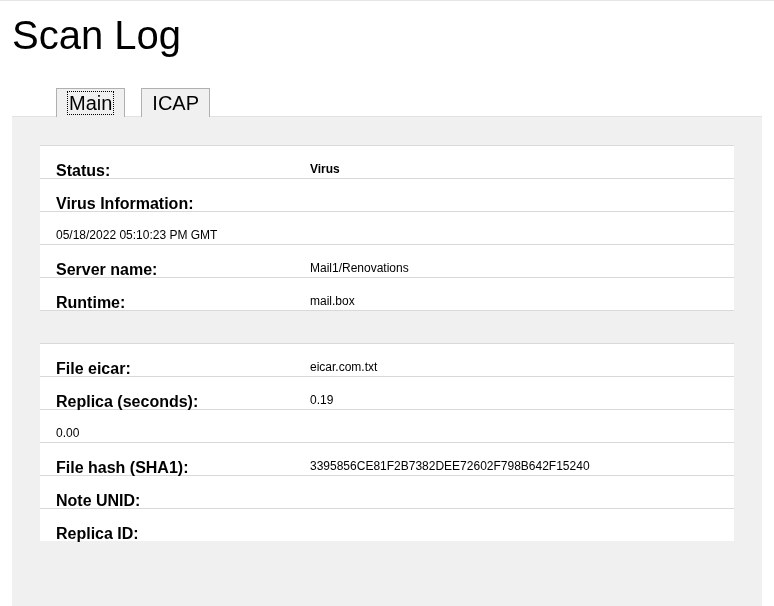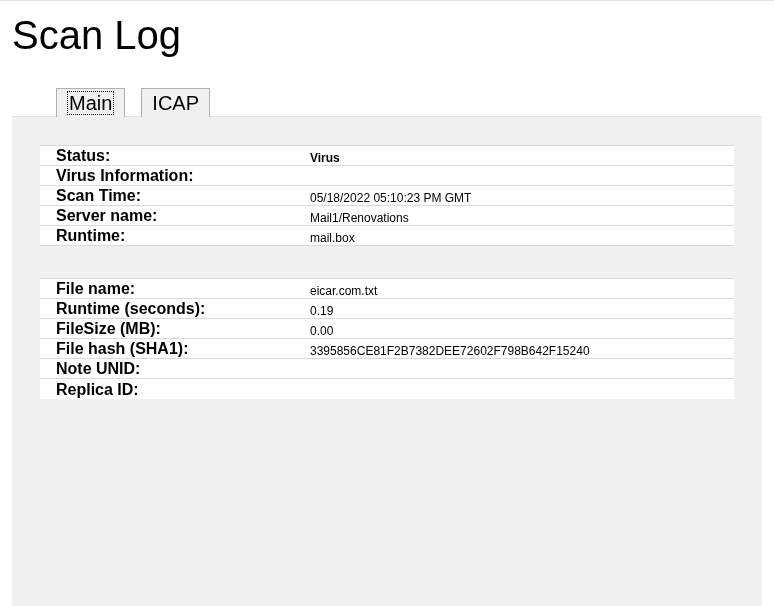--- a/index.html
+++ b/index.html
@@ -63,24 +63,24 @@
   }
 
   .table {
     margin: 0 28px;
     background: #ffffff;
     border-top: 1px solid #d9d9d9;
   }
 
   .row {
     display: flex;
-    align-items: flex-end;
+    align-items: flex-start;
     height: 20px;
     border-bottom: 1px solid #d9d9d9;
-    padding: 0 16px;
+    padding: 16px 16px;
     box-sizing: border-box;
   }
 
   .row .label {
     flex: 0 0 254px;
     font-weight: bold;
     font-size: 16px;
     white-space: nowrap;
   }
 
@@ -133,48 +133,46 @@
         <span class="label">Status:</span>
         <span class="value"><strong>Virus</strong></span>
       </div>
 
       <div class="row">
         <span class="label">Virus Information:</span>
         <span class="value"></span>
       </div>
 
       <div class="row">
-        <span class="label">Scan Time:</span>
         <span class="value">05/18/2022 05:10:23 PM GMT</span>
       </div>
 
       <div class="row">
         <span class="label">Server name:</span>
         <span class="value">Mail1/Renovations</span>
       </div>
 
       <div class="row">
         <span class="label">Runtime:</span>
         <span class="value">mail.box</span>
       </div>
 
       <div class="spacer-row"></div>
 
       <div class="row">
-        <span class="label">File name:</span>
+        <span class="label">File eicar:</span>
         <span class="value">eicar.com.txt</span>
       </div>
 
       <div class="row">
-        <span class="label">Runtime (seconds):</span>
+        <span class="label">Replica (seconds):</span>
         <span class="value">0.19</span>
       </div>
 
       <div class="row">
-        <span class="label">FileSize (MB):</span>
         <span class="value">0.00</span>
       </div>
 
       <div class="row">
         <span class="label">File hash (SHA1):</span>
         <span class="value">3395856CE81F2B7382DEE72602F798B642F15240</span>
       </div>
 
       <div class="row">
         <span class="label">Note UNID:</span>

